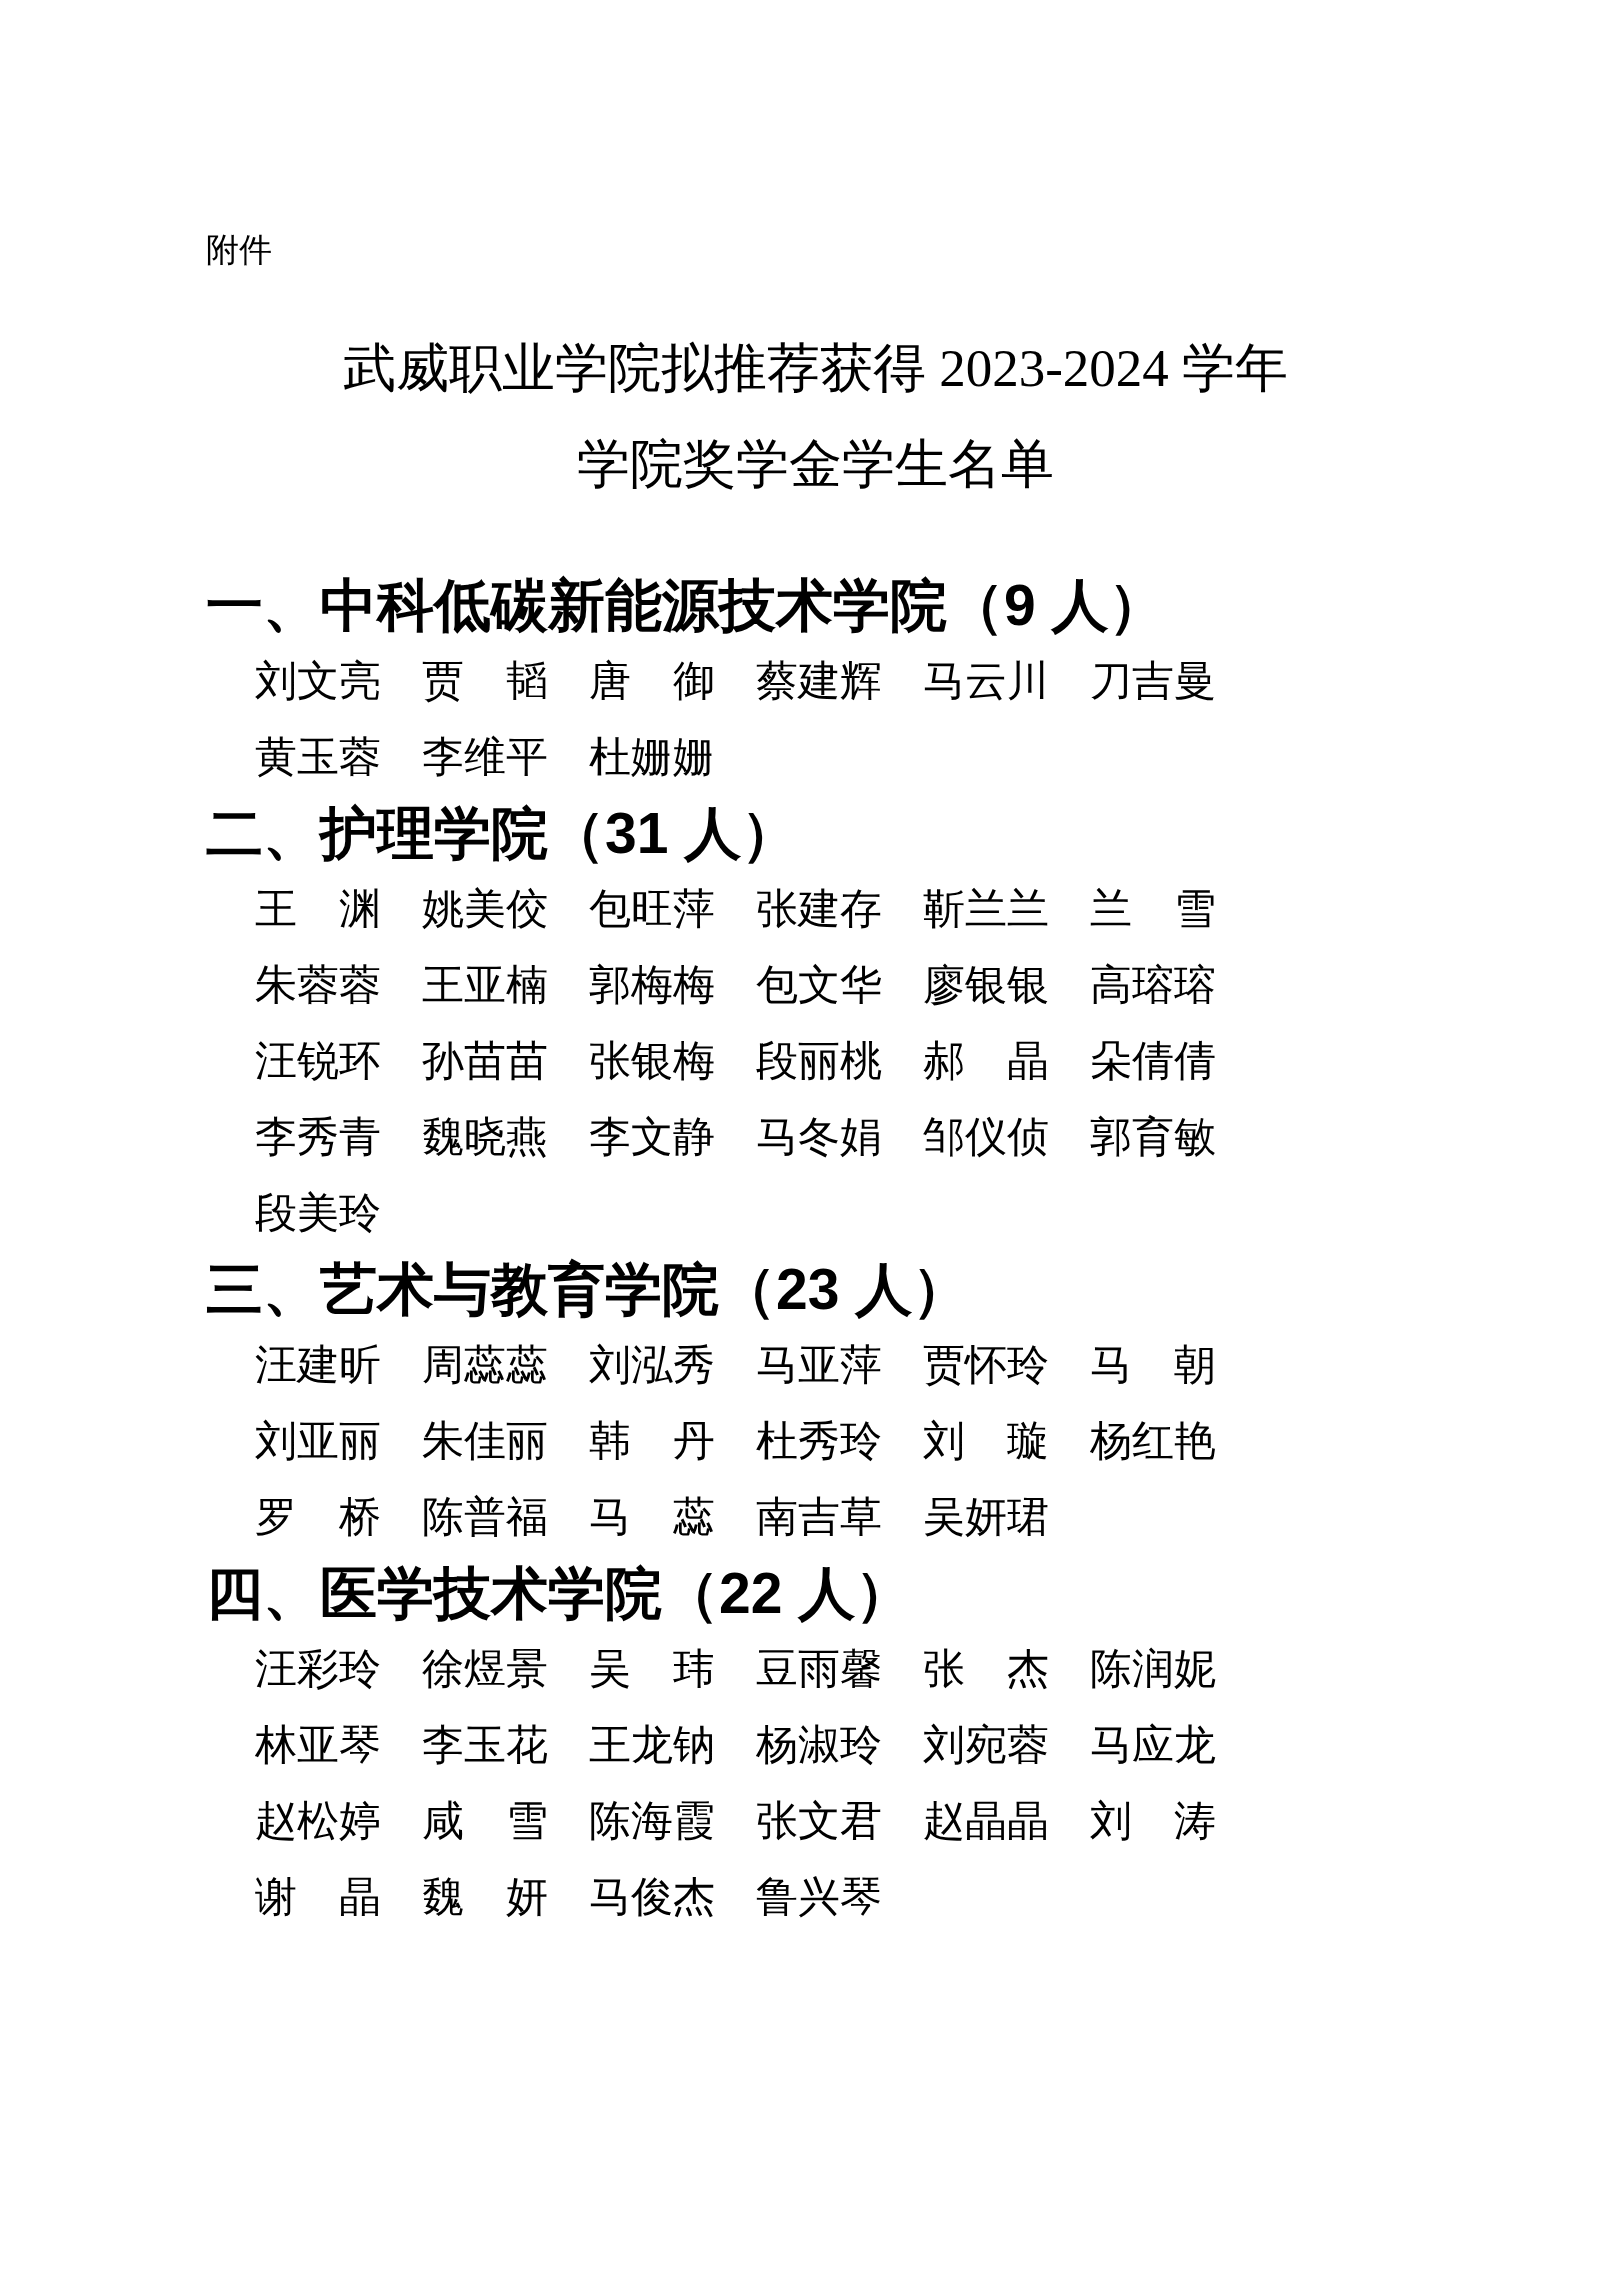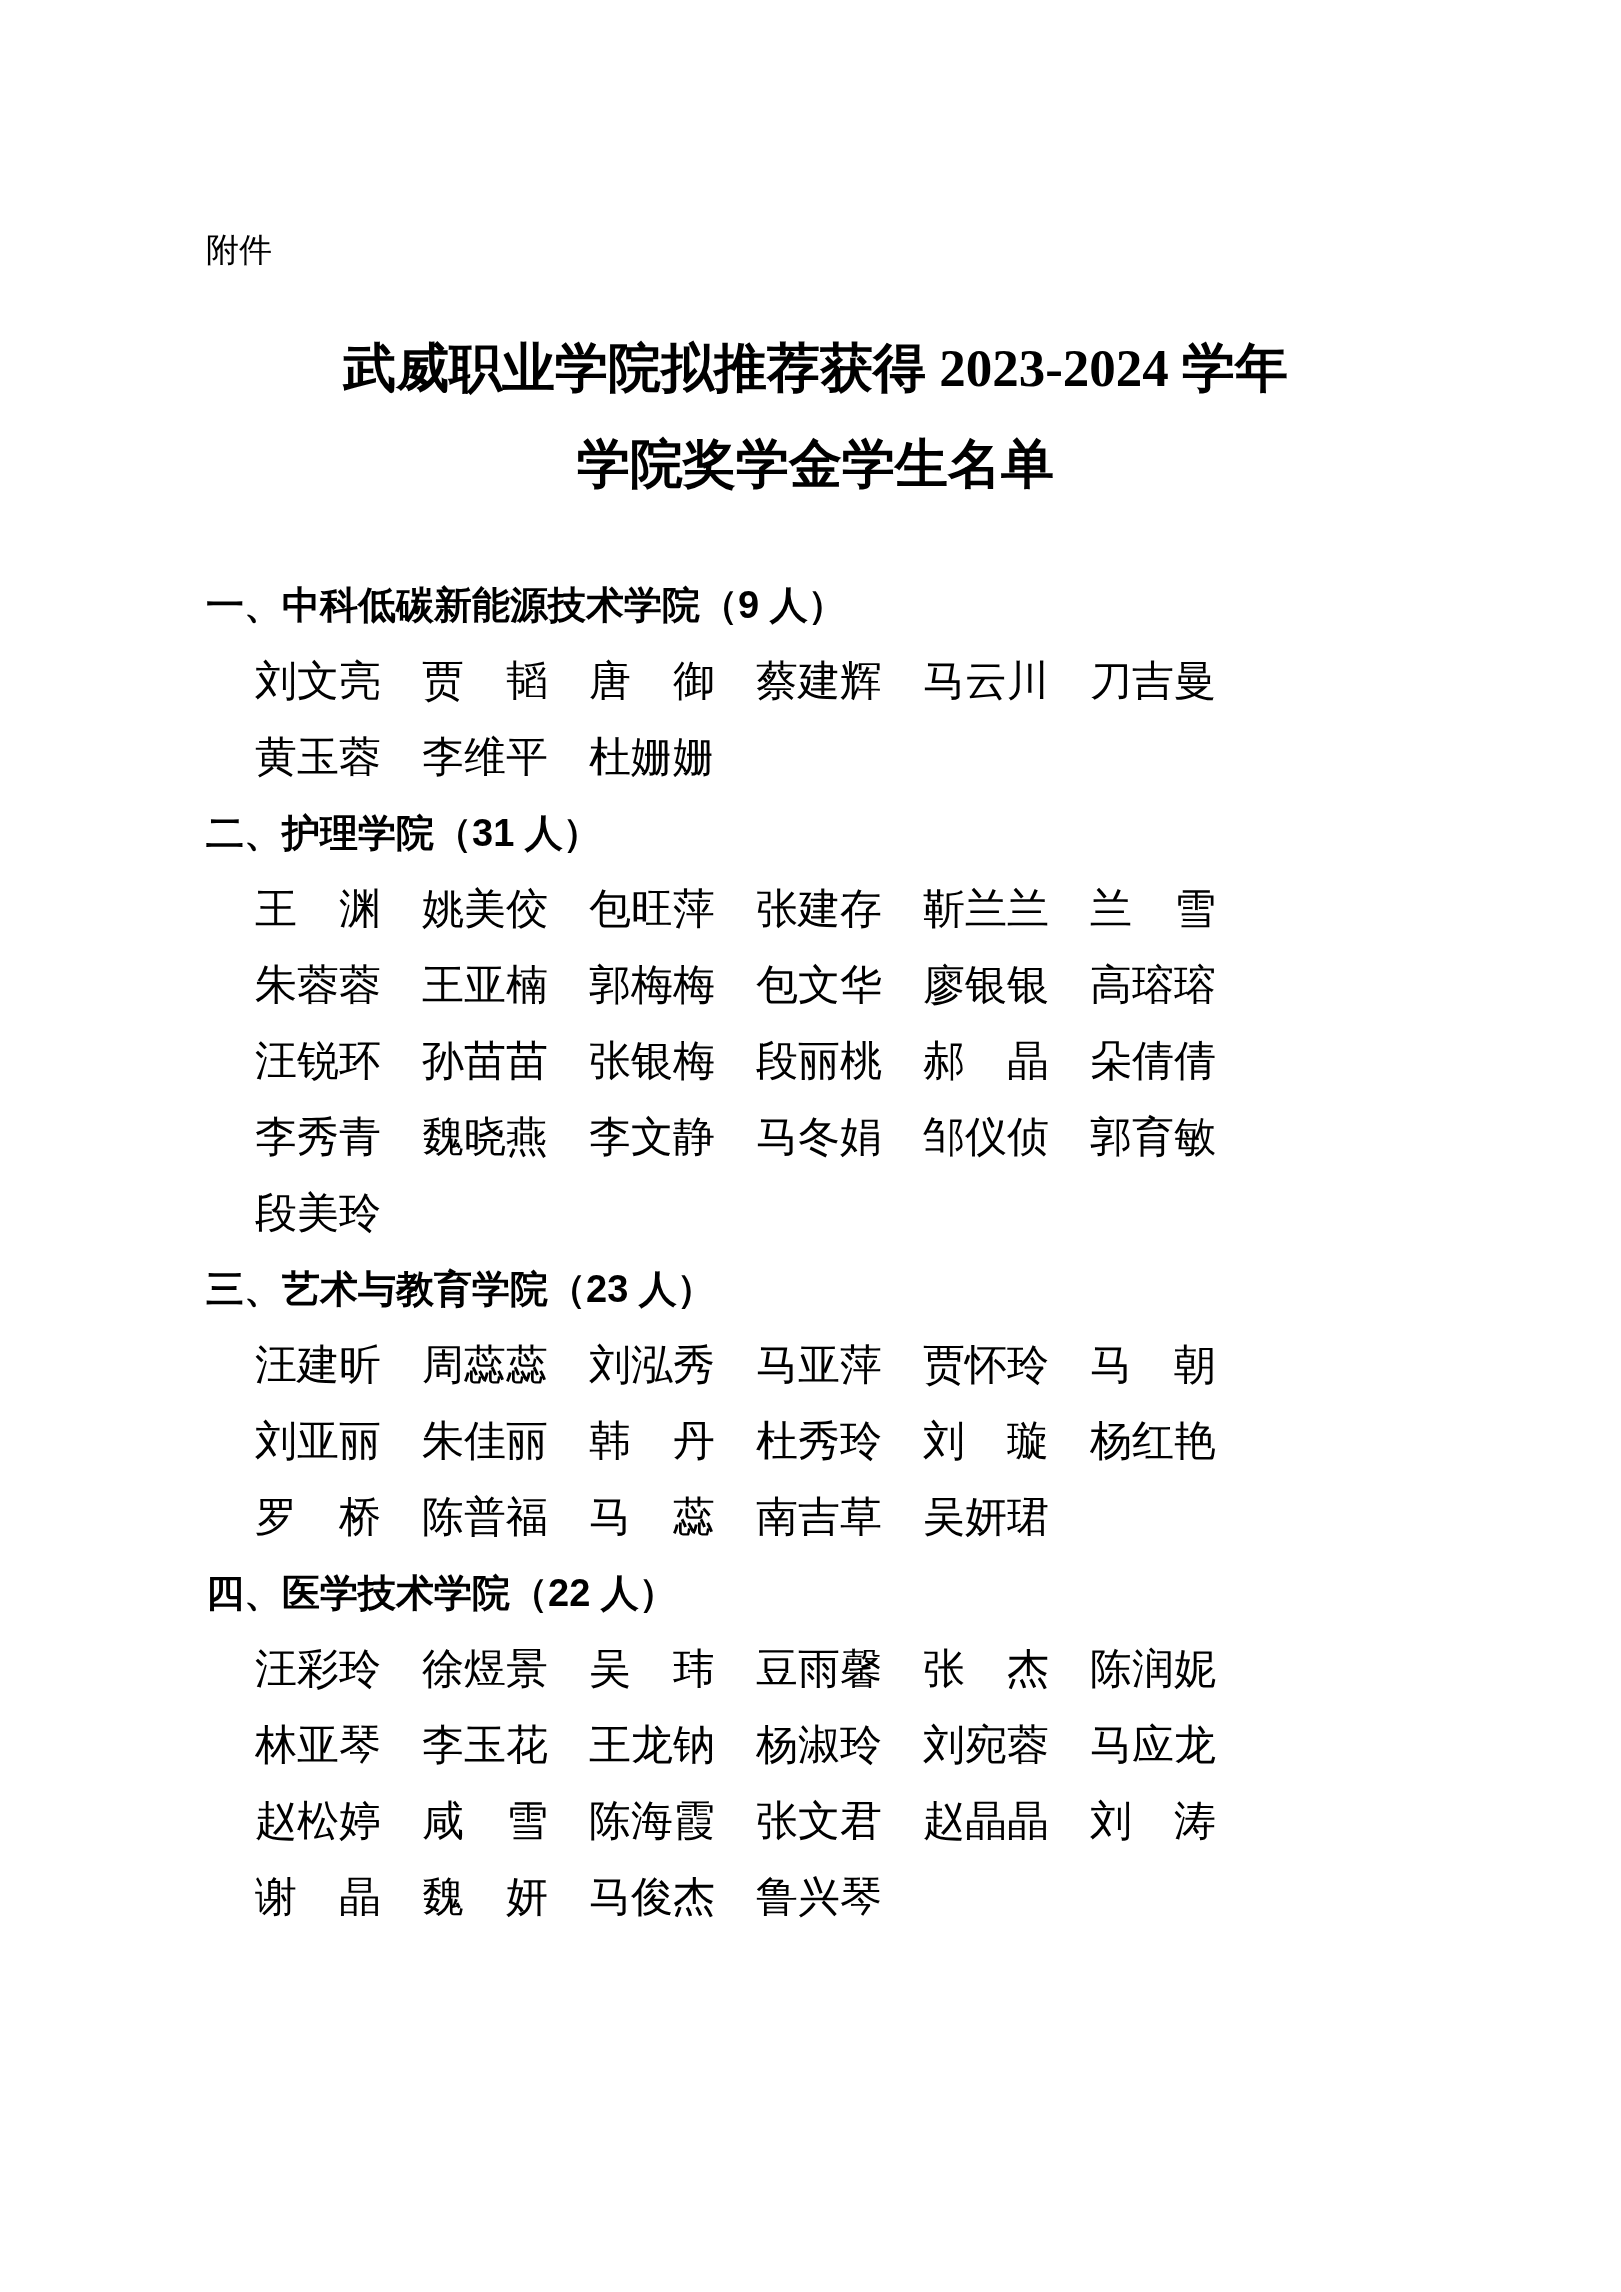--- a/index.html
+++ b/index.html
@@ -21,29 +21,29 @@
     font-family: "Liberation Sans", sans-serif;
     font-size: 33px;
     line-height: 43px;
     font-weight: 500;
   }
   .doc-title {
     margin-top: 49px;
     font-family: "Liberation Serif", serif;
     font-size: 53px;
     line-height: 96px;
-    font-weight: 700;
+    font-weight: 400;
     text-align: center;
   }
   .sections {
     margin-top: 55px;
   }
   .section-heading {
     font-family: "Liberation Sans", sans-serif;
-    font-size: 38px;
+    font-size: 57px;
     line-height: 76px;
     font-weight: 700;
     white-space: nowrap;
   }
   .name-row {
     font-family: "Liberation Serif", serif;
     font-size: 42px;
     line-height: 76px;
     margin-left: 49px;
     white-space: nowrap;

